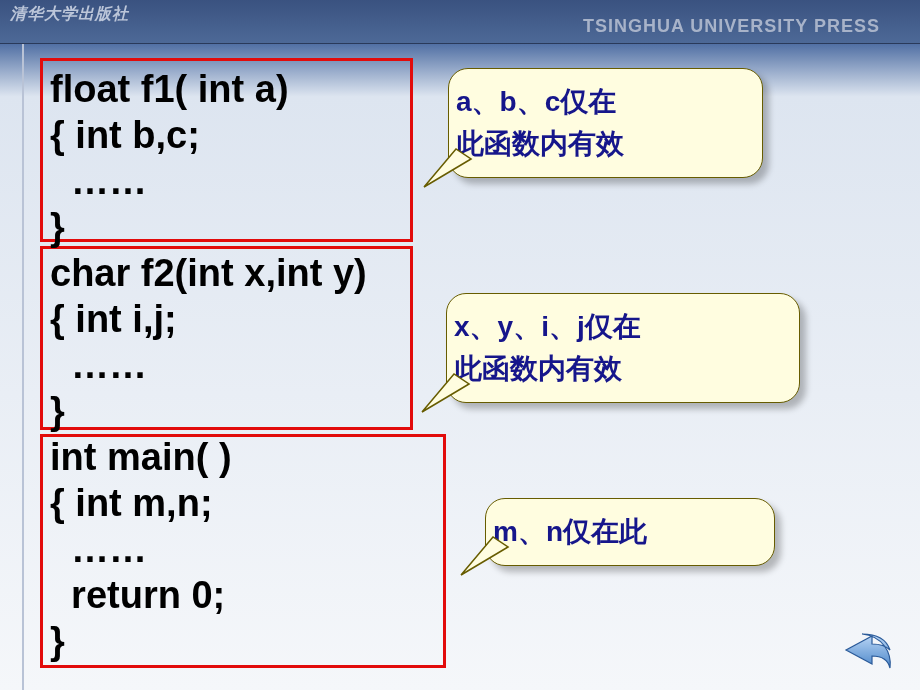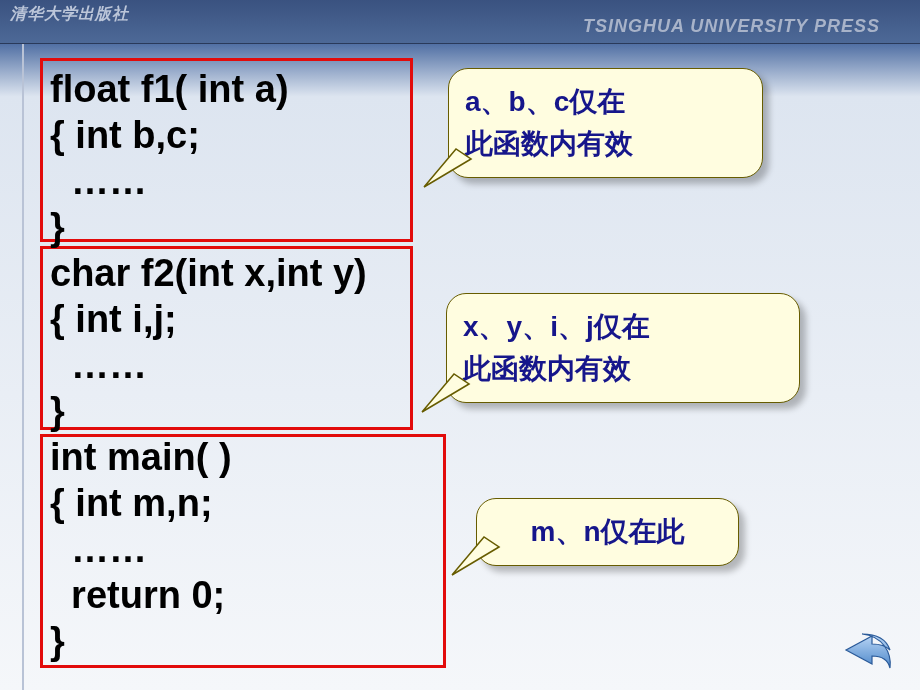--- a/index.html
+++ b/index.html
@@ -27,21 +27,20 @@
     font-weight: bold;
     font-style: italic;
     color: #bcc6d9;
     letter-spacing: 1px;
   }
   .titlebar-en {
     position: absolute;
     right: 40px; top: 16px;
     font-size: 18px;
     font-weight: bold;
-    font-style: italic;
     color: #a8b3c9;
     letter-spacing: 1px;
   }
 
   .sideline {
     position: absolute;
     left: 22px; top: 44px; bottom: 0;
     width: 2px;
     background: #b9c3d6;
   }
@@ -72,37 +71,37 @@
   }
   .rb1 { left: 2px;  top: 0px;   width: 373px; height: 184px; }
   .rb2 { left: 2px;  top: 188px; width: 373px; height: 184px; }
   .rb3 { left: 2px;  top: 376px; width: 406px; height: 234px; }
 
   .callout {
     position: absolute;
     background: #fffde0;
     border: 1.5px solid #675c00;
     border-radius: 20px;
-    padding: 12px 16px;
+    padding: 12px 7px;
     font-size: 28px;
     font-weight: bold;
     color: #16168b;
     line-height: 42px;
     text-align: left;
     box-shadow: 6px 6px 6px rgba(0,0,0,0.25);
   }
   .callout svg.tail {
     position: absolute;
     width: 60px; height: 50px;
     overflow: visible;
   }
 
   .c1 { left: 410px; top: 10px;  width: 315px; }
   .c2 { left: 408px; top: 235px; width: 354px; }
-  .c3 { left: 438px; top: 440px; width: 263px; text-align: center; }
+  .c3 { left: 447px; top: 440px; width: 290px; }
 
   .back-arrow {
     position: absolute;
     right: 24px; bottom: 18px;
     width: 54px; height: 44px;
   }
 </style>
 </head>
 <body>
 

